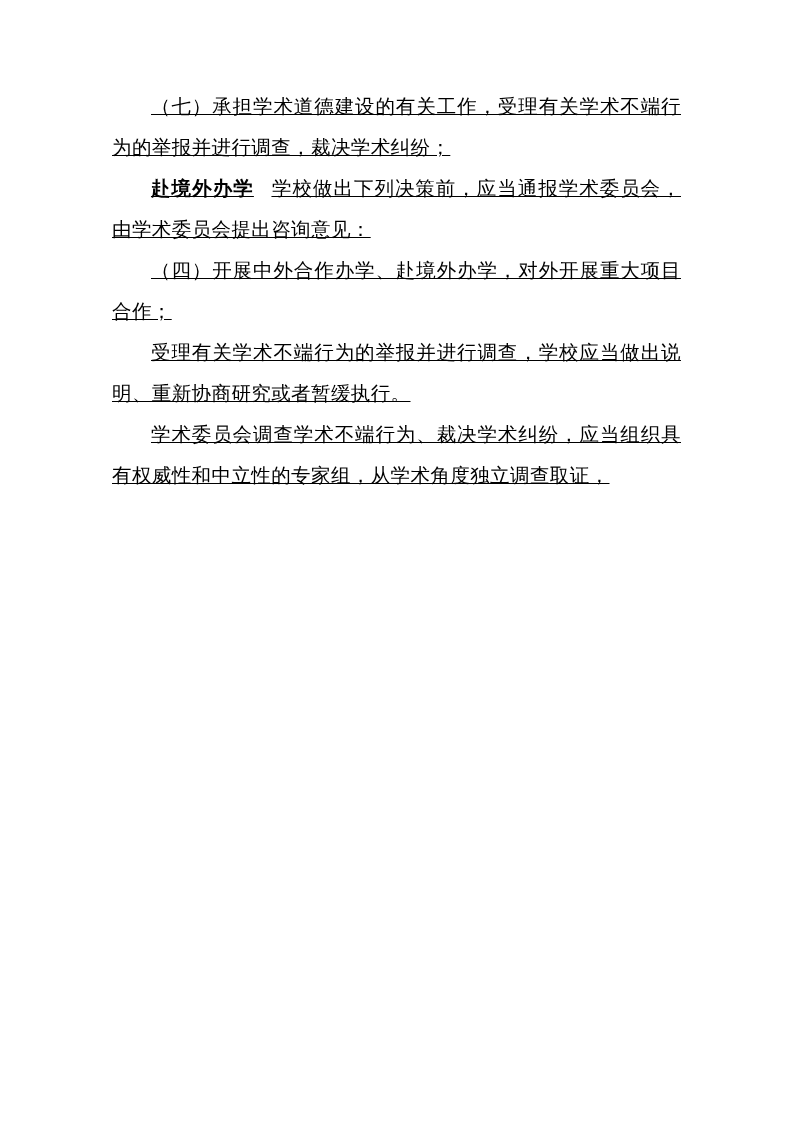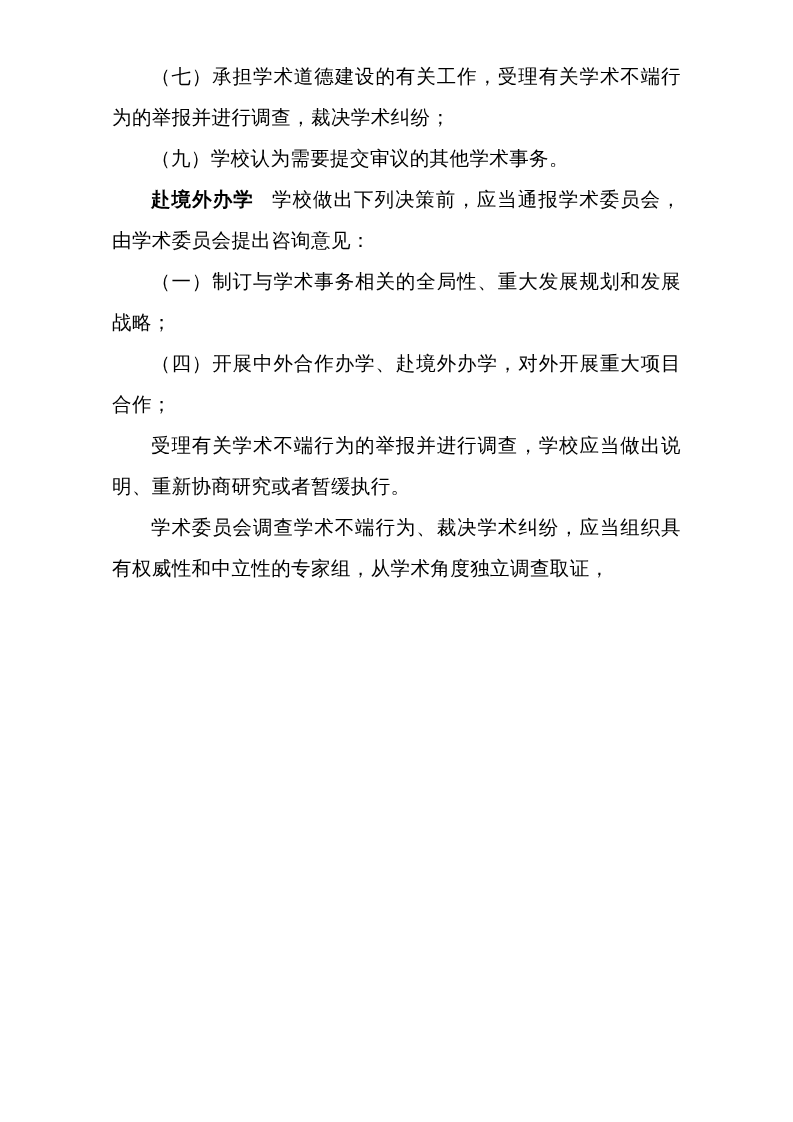--- a/index.html
+++ b/index.html
@@ -12,22 +12,23 @@
     height: 1122px;
     font-family: "DejaVu Serif", "Liberation Serif", serif;
     color: #000000;
     overflow: hidden;
   }
   .page {
     position: relative;
     width: 793px;
     height: 963px;
     box-sizing: border-box;
-    padding: 56px 112px 0 112px;
+    padding: 86px 112px 0 112px;
     background: #ffffff;
+    text-decoration: underline;
   }
   .doc-body {
     font-size: 19.5px;
     line-height: 41px;
     text-align: justify;
     text-justify: inter-ideograph;
     letter-spacing: 0.4px;
   }
   p.para {
     margin: 0;
@@ -44,25 +45,23 @@
     width: 0.9em;
   }
 </style>
 </head>
 <body>
 
 <div class="page">
   <div class="doc-body">
 
     <p class="para">（七）承担学术道德建设的有关工作，受理有关学术不端行为的举报并进行调查，裁决学术纠纷；</p>
-    <p class="para">（九）学校认为需要提交审议的其他学术事务。</p>
 
     <p class="para"><span class="heading-label">赴境外办学</span><span class="gap"></span><span>学校做出下列决策前，应当通报学术委员会，由学术委员会提出咨询意见：</span></p>
 
-    <p class="para">（一）制订与学术事务相关的全局性、重大发展规划和发展战略；</p>
     <p class="para">（四）开展中外合作办学、赴境外办学，对外开展重大项目合作；</p>
 
     <p class="para">受理有关学术不端行为的举报并进行调查，学校应当做出说明、重新协商研究或者暂缓执行。</p>
 
 
     <p class="para">学术委员会调查学术不端行为、裁决学术纠纷，应当组织具有权威性和中立性的专家组，从学术角度独立调查取证，</p>
 
   </div>
 </div>
 

